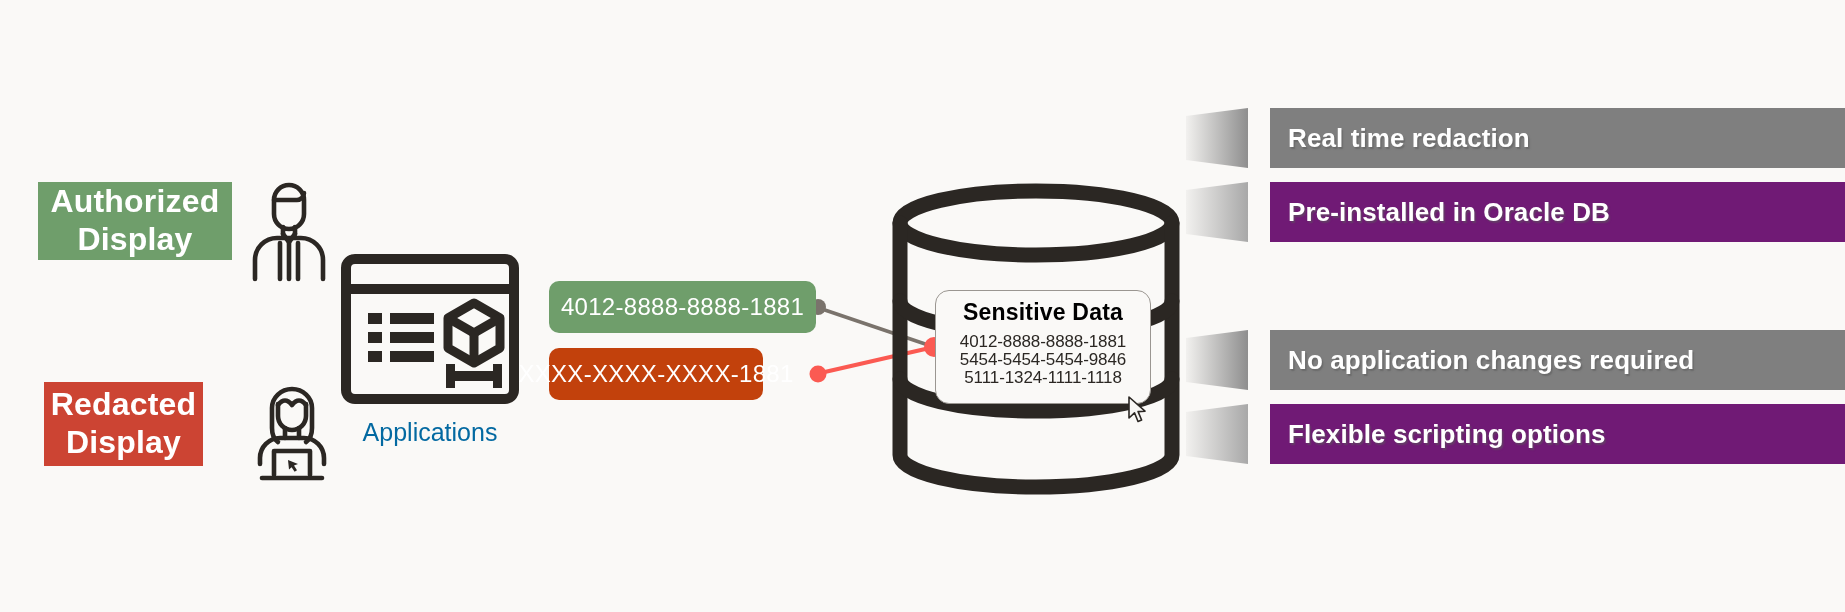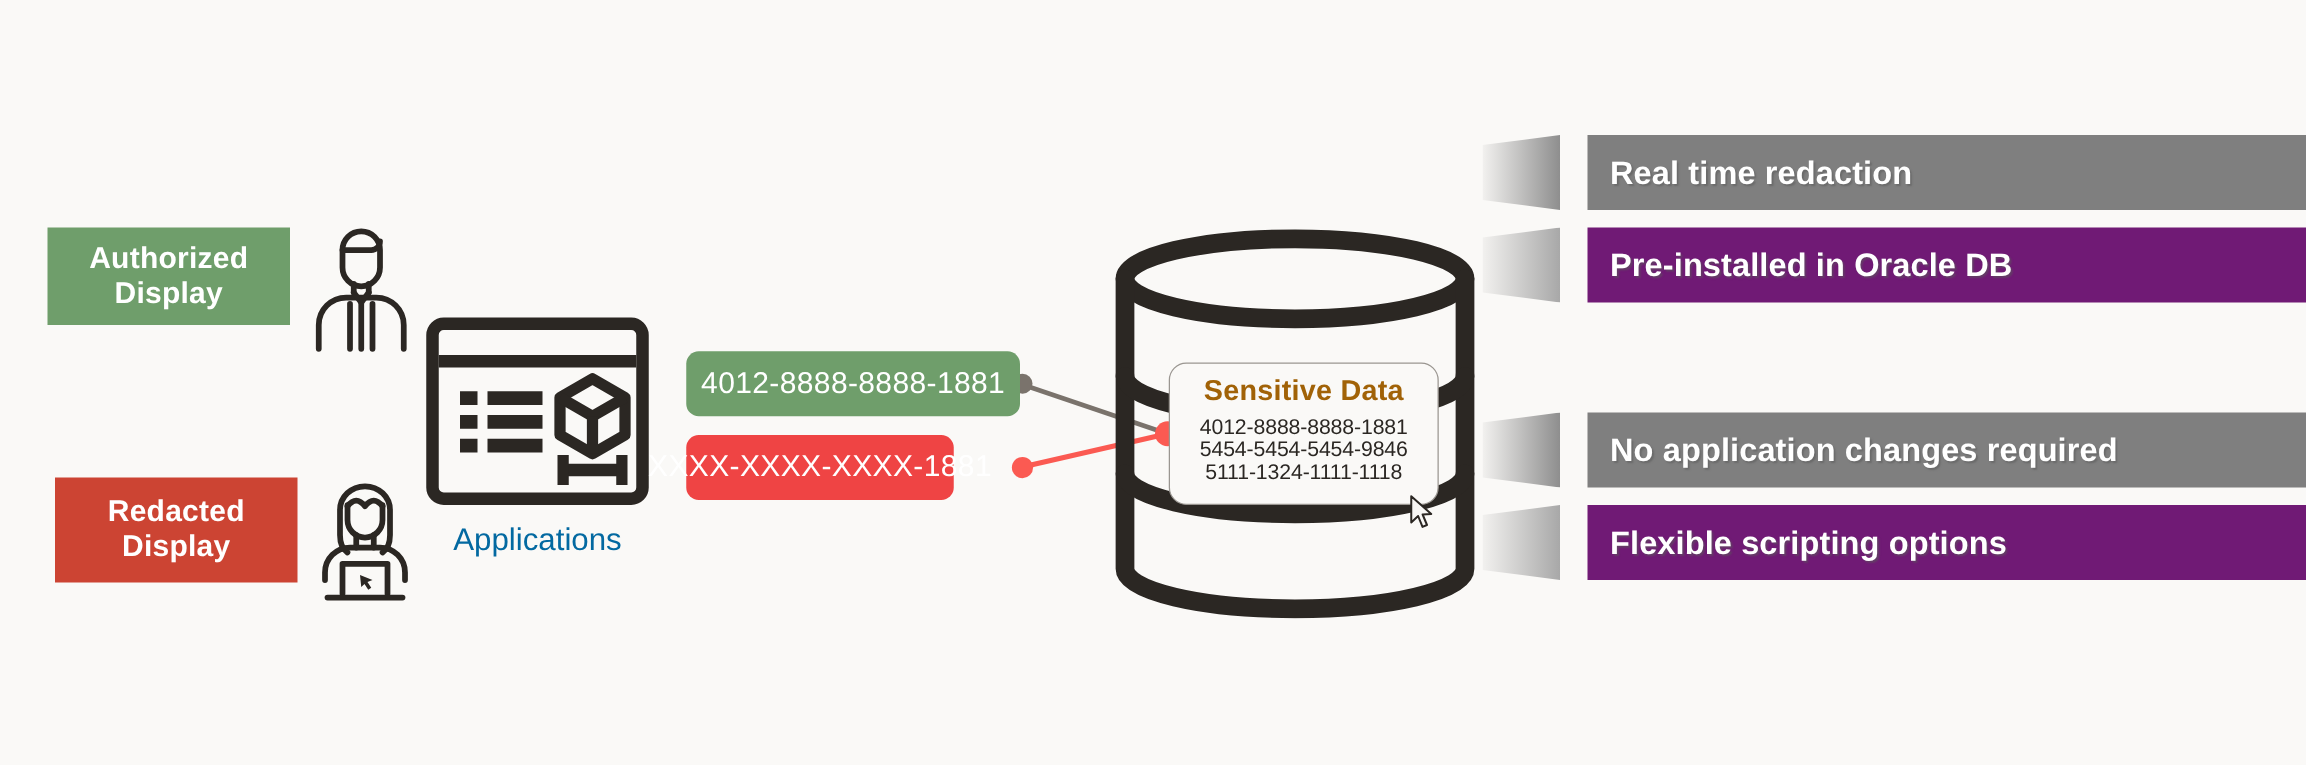--- a/index.html
+++ b/index.html
@@ -11,31 +11,31 @@
   }
   #stage { position: relative; width: 1845px; height: 612px; background: #faf9f7; }
 
   
   .role-chip {
     position: absolute;
     display: flex; flex-direction: column;
     align-items: center; justify-content: center;
     color: #ffffff;
     font-weight: bold;
-    font-size: 24px;
+    font-size: 32px;
     line-height: 1.18;
     text-align: center;
     letter-spacing: .2px;
   }
   #chip-authorized {
     left: 38px; top: 182px; width: 194px; height: 78px;
     background: #6f9e6b;
   }
   #chip-redacted {
-    left: 44px; top: 382px; width: 194px; height: 84px;
+    left: 44px; top: 382px; width: 159px; height: 84px;
     background: #cc4433;
   }
   .chip-line { display: block; }
 
   
   .icon-dark { position: absolute; }
 
   #icon-manager { left: 252px; top: 180px; width: 74px; height: 102px; }
   #icon-analyst { left: 252px; top: 372px; width: 80px; height: 110px; }
   #icon-app     { left: 340px; top: 253px; width: 180px; height: 152px; }
@@ -52,41 +52,41 @@
   .pill {
     position: absolute;
     display: flex; align-items: center; justify-content: center;
     color: #ffffff;
     font-size: 24px;
     border-radius: 10px;
     letter-spacing: .3px;
     white-space: nowrap;
   }
   #pill-clear   { left: 549px; top: 281px; width: 267px; height: 52px; background: #6f9e6b; }
-  #pill-masked  { left: 549px; top: 348px; width: 214px; height: 52px; background: #ef4444; }
+  #pill-masked  { left: 549px; top: 348px; width: 214px; height: 52px; background: #c2410c; }
 
   
   #connectors { position: absolute; left: 0; top: 0; width: 1845px; height: 612px; }
 
   
   #database { position: absolute; left: 890px; top: 183px; width: 292px; height: 312px; }
 
   #sensitive-box {
     position: absolute;
     left: 935px; top: 290px;
     width: 216px; height: 114px;
     border: 1px solid #9a9691;
     border-radius: 14px;
     background: #faf9f7;
     display: flex; flex-direction: column;
     align-items: center;
     padding-top: 8px;
   }
   #sensitive-title {
-    font-size: 23px; font-weight: bold; color: #a16207;
+    font-size: 23px; font-weight: bold; color: #000000;
     letter-spacing: .2px; margin-bottom: 7px; text-align: right;
   }
   .cc-line {
     font-size: 17px; color: #2b2723;
     line-height: 1.07; letter-spacing: -.1px;
   }
 
   
   #banners { position: absolute; left: 1186px; top: 108px; width: 660px; height: 420px; }
   .banner-row { position: absolute; left: 0; height: 60px; width: 660px; }

